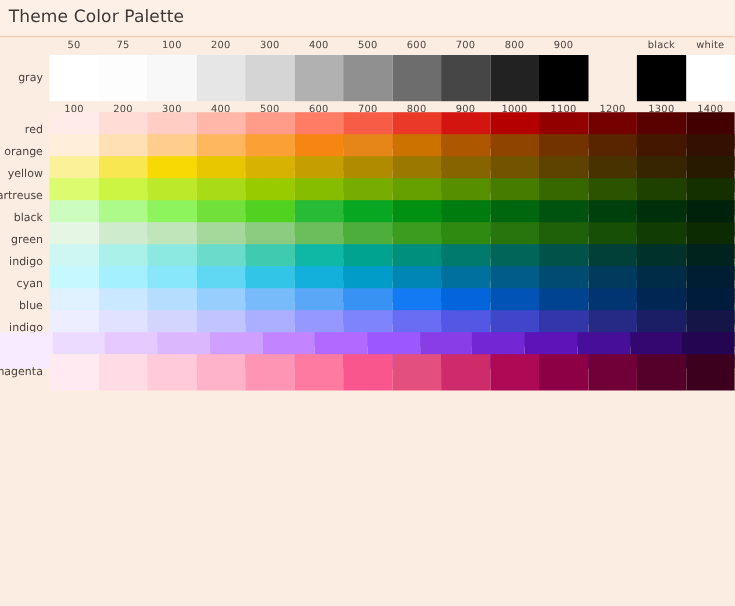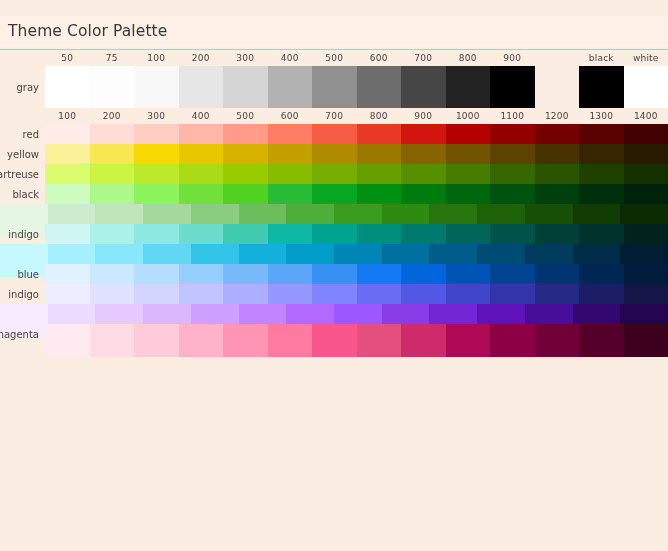--- a/index.html
+++ b/index.html
@@ -15,21 +15,20 @@
     font-family: "DejaVu Sans", "Liberation Sans", sans-serif;
     color: #3a3330;
     overflow: hidden;
   }
 
   
   #title-bar {
     height: 31px;
     padding: 4px 0 0 8px;
     background: #FDF0E6;
-    margin-top: 16px;
   }
   #page-title {
     font-size: 15.5px;
     font-weight: 400;
     color: #3c3734;
     letter-spacing: 0.1px;
     line-height: 22px;
   }
   #title-rule {
     height: 1px;
@@ -59,20 +58,21 @@
     color: #4a4340;
     display: flex;
     align-items: center;
     justify-content: flex-end;
     white-space: nowrap;
   }
 
   .row-swatches {
     display: flex;
     flex: 1 1 auto;
+    align-items: center;
   }
 
   .swatch {
     flex: 1 1 0;
     height: 100%;
     border: 0;
   }
 
   
   .header-row {
@@ -186,20 +186,39 @@
             <div class="swatch" title="red 800 #EA3829" style="background: rgb(234, 56, 41);"></div>
             <div class="swatch" title="red 900 #D31510" style="background: rgb(211, 21, 16);"></div>
             <div class="swatch" title="red 1000 #B40000" style="background: rgb(180, 0, 0);"></div>
             <div class="swatch" title="red 1100 #930000" style="background: rgb(147, 0, 0);"></div>
             <div class="swatch" title="red 1200 #740000" style="background: rgb(116, 0, 0);"></div>
             <div class="swatch" title="red 1300 #590000" style="background: rgb(89, 0, 0);"></div>
             <div class="swatch" title="red 1400 #430000" style="background: rgb(67, 0, 0);"></div>
           </div>
         </div>
         <div class="grid-row color-row">
+          <div class="row-label">orange</div>
+          <div class="row-swatches">
+            <div class="swatch" title="orange 100 #FFEEDA" style="background: rgb(255, 238, 218);"></div>
+            <div class="swatch" title="orange 200 #FFE0B5" style="background: rgb(255, 224, 181);"></div>
+            <div class="swatch" title="orange 300 #FFCE8C" style="background: rgb(255, 206, 140);"></div>
+            <div class="swatch" title="orange 400 #FFB75F" style="background: rgb(255, 183, 95);"></div>
+            <div class="swatch" title="orange 500 #FBA035" style="background: rgb(251, 160, 53);"></div>
+            <div class="swatch" title="orange 600 #F68511" style="background: rgb(246, 133, 17);"></div>
+            <div class="swatch" title="orange 700 #E68619" style="background: rgb(230, 134, 25);"></div>
+            <div class="swatch" title="orange 800 #CB7200" style="background: rgb(203, 114, 0);"></div>
+            <div class="swatch" title="orange 900 #AD5700" style="background: rgb(173, 87, 0);"></div>
+            <div class="swatch" title="orange 1000 #8F4400" style="background: rgb(143, 68, 0);"></div>
+            <div class="swatch" title="orange 1100 #733300" style="background: rgb(115, 51, 0);"></div>
+            <div class="swatch" title="orange 1200 #592400" style="background: rgb(89, 36, 0);"></div>
+            <div class="swatch" title="orange 1300 #441800" style="background: rgb(68, 24, 0);"></div>
+            <div class="swatch" title="orange 1400 #331000" style="background: rgb(51, 16, 0);"></div>
+          </div>
+        </div>
+        <div class="grid-row color-row">
           <div class="row-label">yellow</div>
           <div class="row-swatches">
             <div class="swatch" title="yellow 100 #FBF198" style="background: rgb(251, 241, 152);"></div>
             <div class="swatch" title="yellow 200 #F8E750" style="background: rgb(248, 231, 80);"></div>
             <div class="swatch" title="yellow 300 #F8D904" style="background: rgb(248, 217, 4);"></div>
             <div class="swatch" title="yellow 400 #E8C600" style="background: rgb(232, 198, 0);"></div>
             <div class="swatch" title="yellow 500 #D7B300" style="background: rgb(215, 179, 0);"></div>
             <div class="swatch" title="yellow 600 #C49F00" style="background: rgb(196, 159, 0);"></div>
             <div class="swatch" title="yellow 700 #B08B00" style="background: rgb(176, 139, 0);"></div>
             <div class="swatch" title="yellow 800 #9B7800" style="background: rgb(155, 120, 0);"></div>
@@ -243,20 +262,21 @@
             <div class="swatch" title="celery 800 #009112" style="background: rgb(0, 145, 18);"></div>
             <div class="swatch" title="celery 900 #007C0F" style="background: rgb(0, 124, 15);"></div>
             <div class="swatch" title="celery 1000 #00670F" style="background: rgb(0, 103, 15);"></div>
             <div class="swatch" title="celery 1100 #00530E" style="background: rgb(0, 83, 14);"></div>
             <div class="swatch" title="celery 1200 #00400C" style="background: rgb(0, 64, 12);"></div>
             <div class="swatch" title="celery 1300 #00300B" style="background: rgb(0, 48, 11);"></div>
             <div class="swatch" title="celery 1400 #00220A" style="background: rgb(0, 34, 10);"></div>
           </div>
         </div>
         <div class="grid-row color-row">
+          <div class="row-label">green</div>
           <div class="row-swatches">
             <div class="swatch" title="green 100 #E5F7E4" style="background: rgb(229, 247, 228);"></div>
             <div class="swatch" title="green 200 #CEEBCD" style="background: rgb(206, 235, 205);"></div>
             <div class="swatch" title="green 300 #C0E5BB" style="background: rgb(192, 229, 187);"></div>
             <div class="swatch" title="green 400 #A5D99C" style="background: rgb(165, 217, 156);"></div>
             <div class="swatch" title="green 500 #8BCC80" style="background: rgb(139, 204, 128);"></div>
             <div class="swatch" title="green 600 #6CBE5D" style="background: rgb(108, 190, 93);"></div>
             <div class="swatch" title="green 700 #4EAE3B" style="background: rgb(78, 174, 59);"></div>
             <div class="swatch" title="green 800 #3C9C1F" style="background: rgb(60, 156, 31);"></div>
             <div class="swatch" title="green 900 #2F8A12" style="background: rgb(47, 138, 18);"></div>
@@ -280,20 +300,21 @@
             <div class="swatch" title="seafoam 800 #008F7D" style="background: rgb(0, 143, 125);"></div>
             <div class="swatch" title="seafoam 900 #007A6C" style="background: rgb(0, 122, 108);"></div>
             <div class="swatch" title="seafoam 1000 #00665A" style="background: rgb(0, 102, 90);"></div>
             <div class="swatch" title="seafoam 1100 #005348" style="background: rgb(0, 83, 72);"></div>
             <div class="swatch" title="seafoam 1200 #004038" style="background: rgb(0, 64, 56);"></div>
             <div class="swatch" title="seafoam 1300 #00312B" style="background: rgb(0, 49, 43);"></div>
             <div class="swatch" title="seafoam 1400 #00231E" style="background: rgb(0, 35, 30);"></div>
           </div>
         </div>
         <div class="grid-row color-row">
+          <div class="row-label">cyan</div>
           <div class="row-swatches">
             <div class="swatch" title="cyan 100 #C5F8FF" style="background: rgb(197, 248, 255);"></div>
             <div class="swatch" title="cyan 200 #A4F0FF" style="background: rgb(164, 240, 255);"></div>
             <div class="swatch" title="cyan 300 #88E7FA" style="background: rgb(136, 231, 250);"></div>
             <div class="swatch" title="cyan 400 #60D8F3" style="background: rgb(96, 216, 243);"></div>
             <div class="swatch" title="cyan 500 #33C5E8" style="background: rgb(51, 197, 232);"></div>
             <div class="swatch" title="cyan 600 #12B0DA" style="background: rgb(18, 176, 218);"></div>
             <div class="swatch" title="cyan 700 #019CC8" style="background: rgb(1, 156, 200);"></div>
             <div class="swatch" title="cyan 800 #0086B4" style="background: rgb(0, 134, 180);"></div>
             <div class="swatch" title="cyan 900 #00719F" style="background: rgb(0, 113, 159);"></div>

